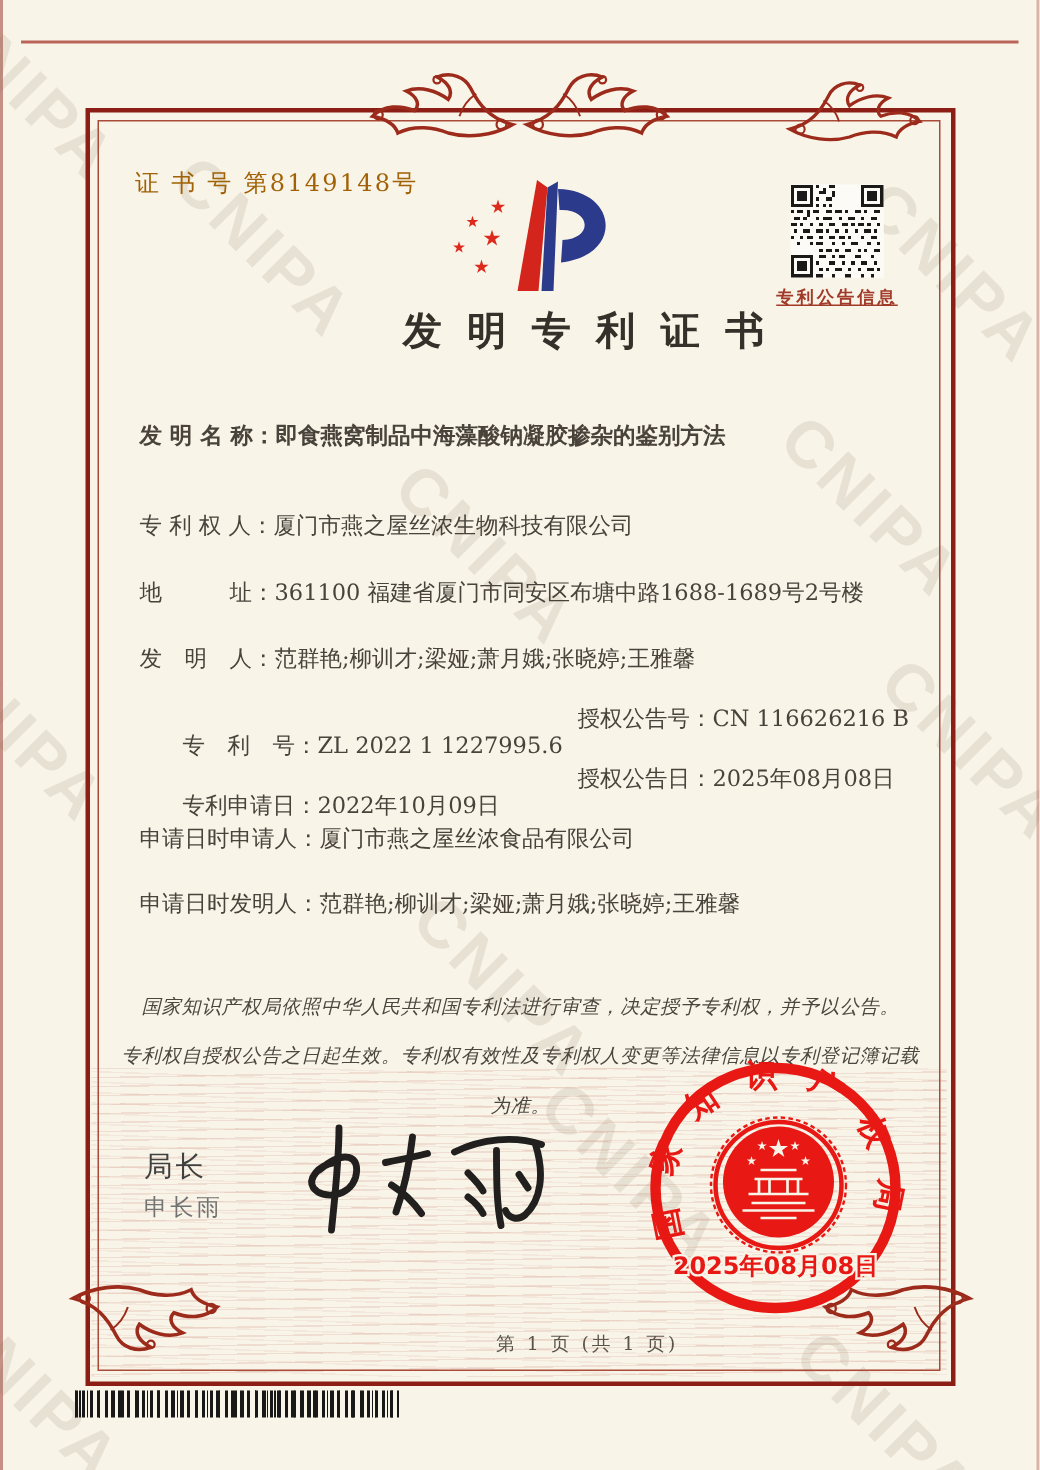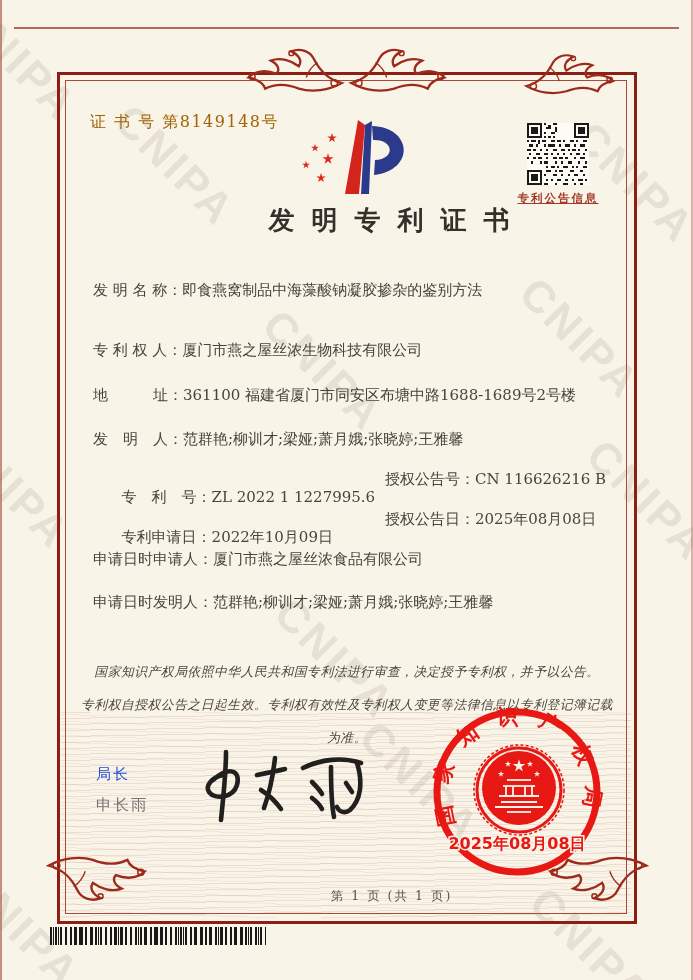--- a/index.html
+++ b/index.html
@@ -48,30 +48,30 @@
 
   .title{
     position:absolute;left:57px;top:203px;width:664px;text-align:center;
     font-size:26px;font-weight:700;color:#35302a;letter-spacing:17px;text-indent:17px;
   }
 
   .rows{position:absolute;left:93px;top:0;width:520px;}
   .row{position:absolute;left:0;font-size:15px;white-space:pre;color:#49433c;}
   .row .lbl{white-space:pre;}
   .row .val{white-space:pre;}
-  .r1{top:281px;} .r2{top:341px;} .r3{top:386px;} .r4{top:430px;}
+  .r1{top:281px;font-weight:bold;} .r2{top:341px;} .r3{top:386px;} .r4{top:430px;}
   .r5{top:470px;} .r6{top:510px;} .r7{top:550px;} .r8{top:593px;}
   .col2{position:absolute;left:292px;top:0;white-space:pre;}
 
   .statement{
     position:absolute;left:80px;top:655px;width:534px;text-align:center;
     font-size:12.8px;line-height:33px;font-style:italic;color:#4c463f;letter-spacing:0.5px;
   }
 
-  .sig-title{position:absolute;left:96px;top:765px;font-size:15px;color:#1d4ed8;letter-spacing:2px;}
+  .sig-title{position:absolute;left:96px;top:765px;font-size:19px;color:#404040;letter-spacing:2px;}
   .sig-name{position:absolute;left:96px;top:795px;font-size:15.5px;color:#737373;letter-spacing:2px;}
   .signature{position:absolute;left:195px;top:742px;width:195px;height:88px;}
 
   .seal{position:absolute;left:429px;top:704px;width:176px;height:176px;opacity:.96;}
 
   .footer{position:absolute;left:57px;top:888px;width:669px;text-align:center;
     font-size:12.5px;color:#5a544b;letter-spacing:2px;}
 
   .barcode{
     position:absolute;left:50px;top:927px;width:216px;height:18px;

